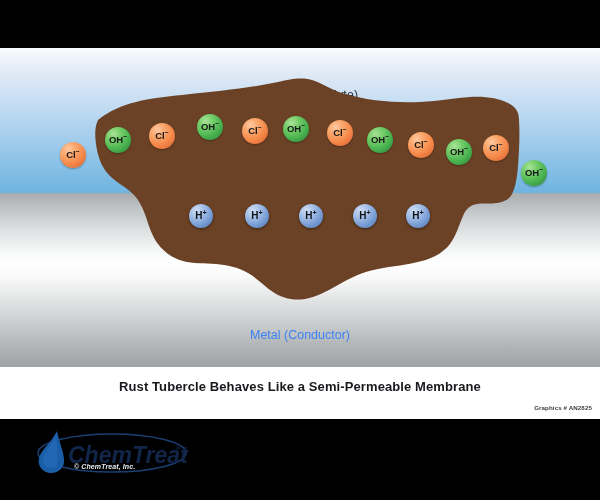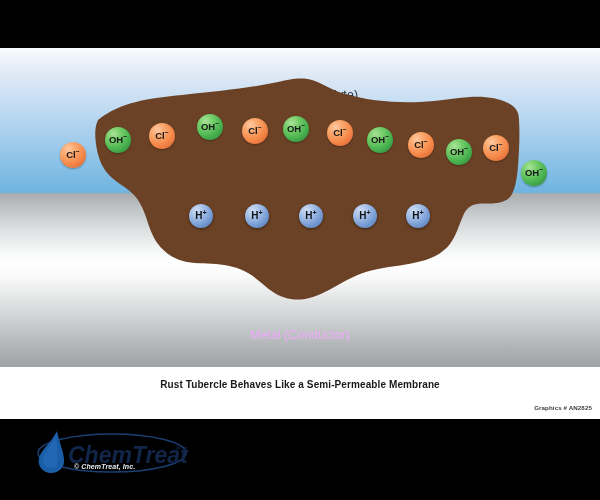--- a/index.html
+++ b/index.html
@@ -20,21 +20,21 @@
   
   .metal{
     position:absolute;left:0;top:193px;width:600px;height:174px;
     background:linear-gradient(to bottom,
        #a9acae 0%, #b9bcbe 6%, #cdd0d1 14%, #e3e5e6 24%,
        #f6f7f7 33%, #ffffff 40%, #fbfbfb 47%, #eceded 56%,
        #dcdedf 65%, #c8cbcc 76%, #b2b5b7 88%, #9fa2a4 100%);
   }
   .metal-label{
     position:absolute;left:0;top:328px;width:600px;text-align:center;
-    font-size:12.5px;color:#f0abfc;
+    font-size:12.5px;color:#3b82f6;
   }
 
   
   .tubercle{position:absolute;left:0;top:40px;width:600px;height:340px;}
 
   
   .ion{
     position:absolute;border-radius:50%;
     display:flex;align-items:center;justify-content:center;
     font-weight:bold;color:#16181a;line-height:1;
@@ -53,21 +53,21 @@
   .ion.h{
     background:radial-gradient(circle at 32% 26%, #cddcf3 0%, #a9c2e8 28%, #7a9fd6 60%, #5e85c2 84%, #4a6fa8 100%);
     color:#101418;
     box-shadow:0 1px 3px rgba(0,0,0,.45);
   }
 
   
   .caption-band{position:absolute;left:0;top:367px;width:600px;height:52px;background:#fff;}
   .caption{
     position:absolute;left:0;top:379px;width:600px;text-align:center;
-    font-size:10px;font-weight:bold;color:#17191c;letter-spacing:.1px;
+    font-size:13px;font-weight:bold;color:#17191c;letter-spacing:.1px;
   }
   .graphics-no{
     position:absolute;right:8px;top:404px;
     font-size:6.2px;font-weight:bold;color:#3b3b3b;letter-spacing:.1px;
   }
 
   
   .footer{position:absolute;left:0;top:419px;width:600px;height:81px;background:#000;}
   .logo{position:absolute;left:26px;top:428px;width:170px;height:48px;}
   .logo-copy{

